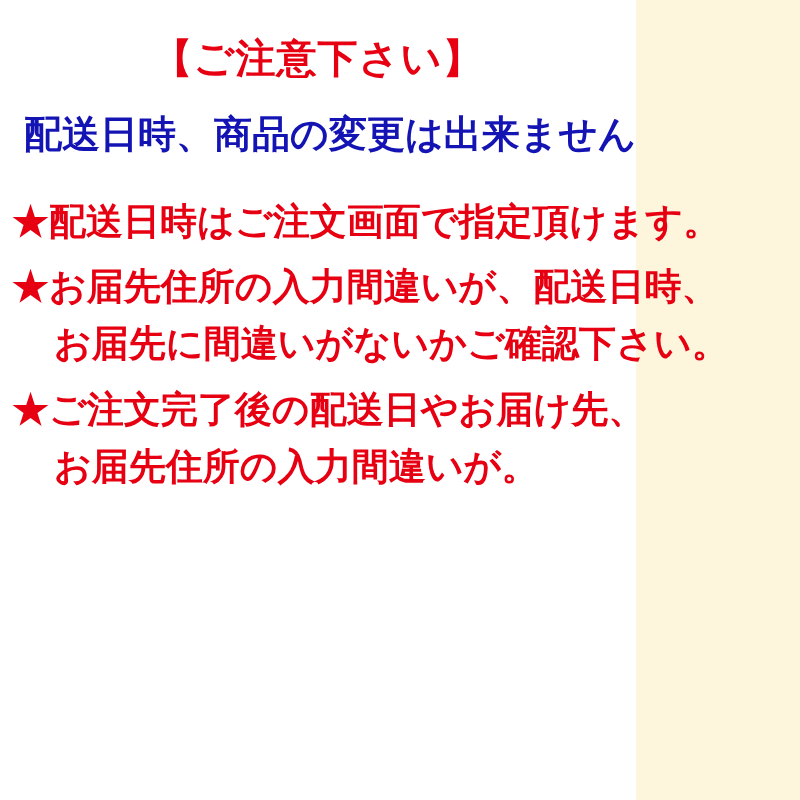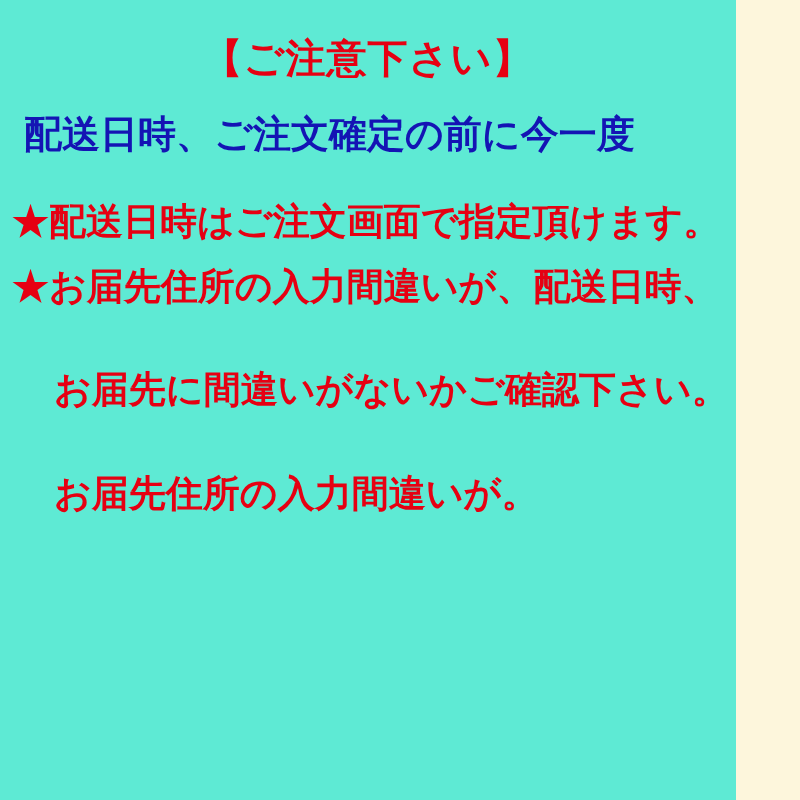--- a/index.html
+++ b/index.html
@@ -7,24 +7,24 @@
     padding: 0;
   }
   body {
     width: 800px;
     height: 800px;
     background: #fdf6dc;
     font-family: "Liberation Sans", sans-serif;
     overflow: hidden;
   }
   .notice-page {
-    width: 736px;
+    width: 636px;
     height: 800px;
     box-sizing: border-box;
-    background: #5eead4;
+    background: #ffffff;
     position: relative;
   }
   .notice-title {
     color: #e60012;
     font-size: 40px;
     font-weight: bold;
     text-align: center;
     letter-spacing: 1px;
     padding-top: 34px;
     line-height: 1.2;
@@ -48,46 +48,46 @@
     font-size: 37px;
     font-weight: bold;
     line-height: 1.55;
     margin-bottom: 8px;
   }
   .bullet-line {
     white-space: nowrap;
   }
   .bullet-line.indent {
     padding-left: 42px;
-    margin-top: 46px;
   }
   .star {
     display: inline;
   }
 </style>
 </head>
 <body>
 
 <div class="notice-page">
 
   <div class="notice-title">【ご注意下さい】</div>
 
   <div class="intro-block">
-    <div class="intro-line">配送日時、ご注文確定の前に今一度</div>
+    <div class="intro-line">配送日時、商品の変更は出来ません</div>
   </div>
 
   <div class="bullet-block">
 
     <div class="bullet-item">
       <div class="bullet-line"><span class="star">★</span><span>配送日時はご注文画面で指定頂けます。</span></div>
     </div>
 
     <div class="bullet-item">
       <div class="bullet-line"><span class="star">★</span><span>お届先住所の入力間違いが、配送日時、</span></div>
       <div class="bullet-line indent">お届先に間違いがないかご確認下さい。</div>
     </div>
 
     <div class="bullet-item">
+      <div class="bullet-line"><span class="star">★</span><span>ご注文完了後の配送日やお届け先、</span></div>
       <div class="bullet-line indent">お届先住所の入力間違いが。</div>
     </div>
 
   </div>
 </div>
 
 </body></html>

